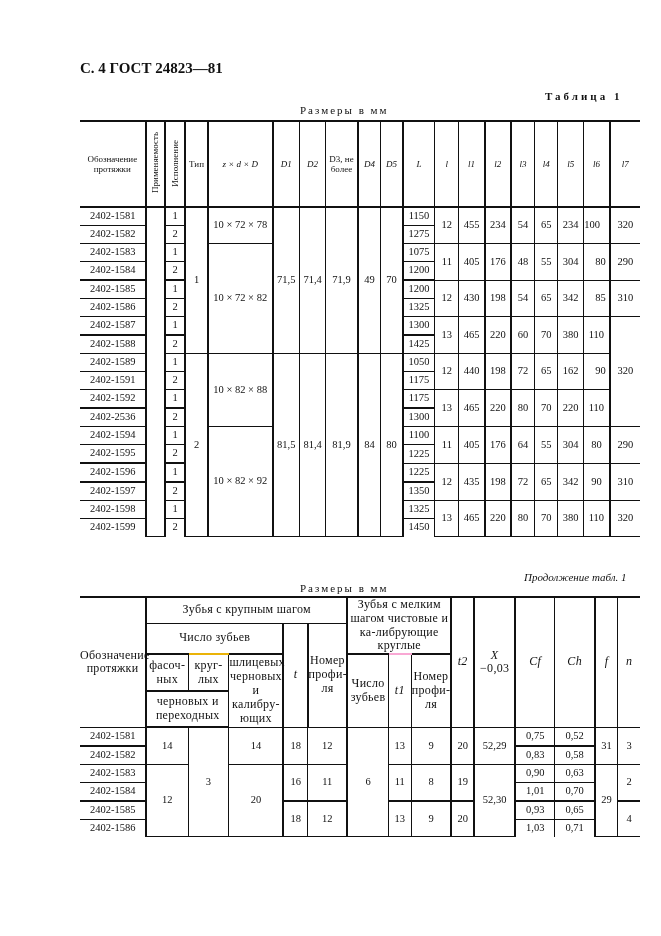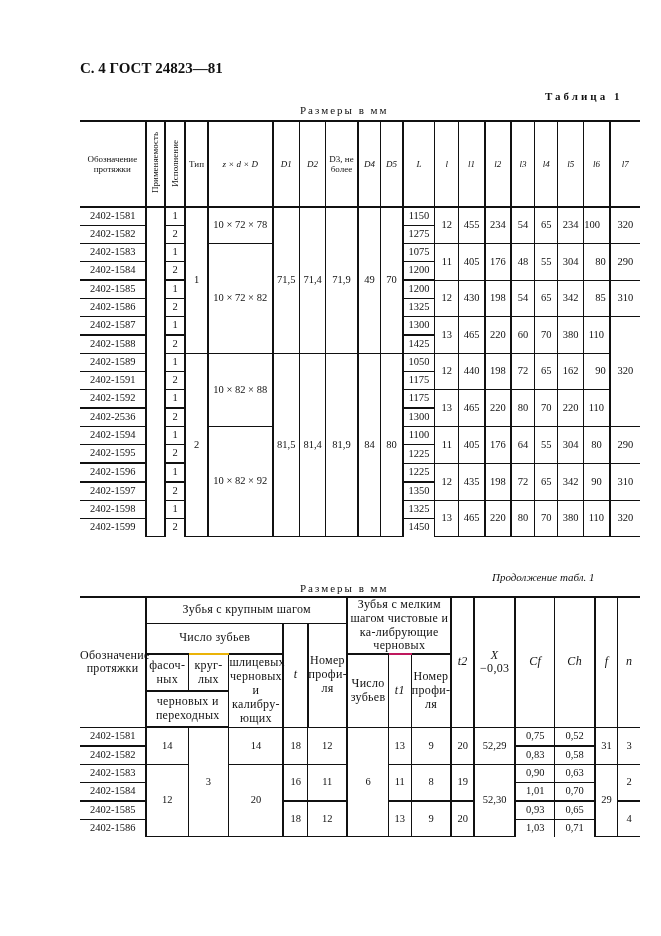--- a/index.html
+++ b/index.html
@@ -266,21 +266,21 @@
       <td class="thick-l" rowspan="2">320</td>
     </tr>
     <tr>
       <td class="noborder-b">2402-1599</td>
       <td class="thick-l noborder-b">2</td>
       <td class="thick-l noborder-b">1450</td>
     </tr>
   </tbody>
 </table>
 
-<div class="caption-italic" style="left:492px; top:571px;">Продолжение табл. 1</div>
+<div class="caption-italic" style="left:524px; top:571px;">Продолжение табл. 1</div>
 <div class="caption" style="left:300px; top:582px;">Размеры в мм</div>
 
 <table class="t2">
   <colgroup>
     <col style="width:63px">
       <col style="width:40px">
       <col style="width:39px">
       <col style="width:52px">
     <col style="width:23px">
       <col style="width:38px">
@@ -291,39 +291,39 @@
       <col style="width:39px">
       <col style="width:38px">
     <col style="width:38px">
       <col style="width:22px">
       <col style="width:21px">
   </colgroup>
   <thead>
     <tr style="height:26px">
       <th rowspan="4">Обозначение протяжки</th>
       <th class="thick-l" colspan="5">Зубья с крупным шагом</th>
-      <th class="thick-l" colspan="3" rowspan="2">Зубья с мелким шагом чистовые и ка-либрующие черновых</th>
+      <th class="thick-l" colspan="3" rowspan="2">Зубья с мелким шагом чистовые и ка-либрующие круглые</th>
       <th class="thick-l it" rowspan="4">t2</th>
       <th class="thick-l" rowspan="4"><span class="it">X</span><br><span>−0,03</span></th>
       <th class="thick-l it" rowspan="4">Cf</th>
       <th class="it" rowspan="4">Ch</th>
       <th class="thick-l it" rowspan="4">f</th>
       <th class="it" rowspan="4">n</th>
     </tr>
     <tr style="height:26px">
       <th class="thick-l" colspan="3">Число зубьев</th>
       <th class="thick-l it" rowspan="3">t</th>
       <th class="thick-l" rowspan="3">Номер профи-ля</th>
     </tr>
     <tr style="height:37px">
       <th class="thick-l" style="border-top:2px solid #111">фасоч-ных</th>
       <th style="border-top:2px solid #eab308">круг-лых</th>
       <th style="border-top:2px solid #111" rowspan="2">шлицевых черновых и калибру-ющих</th>
       <th class="thick-l" style="border-top:2px solid #111" rowspan="2">Число зубьев</th>
-      <th class="it" style="border-top:2px solid #be185d" rowspan="2">t1</th>
+      <th class="it" style="border-top:2px solid #f9a8d4" rowspan="2">t1</th>
       <th style="border-top:2px solid #111" rowspan="2">Номер профи-ля</th>
     </tr>
     <tr style="height:36px">
       <th class="thick-l" colspan="2" style="border-top:2px solid #111">черновых и переходных</th>
     </tr>
   </thead>
   <tbody>
     <tr>
       <td class="code thick-b">2402-1581</td>
       <td class="thick-l" rowspan="2">14</td>

